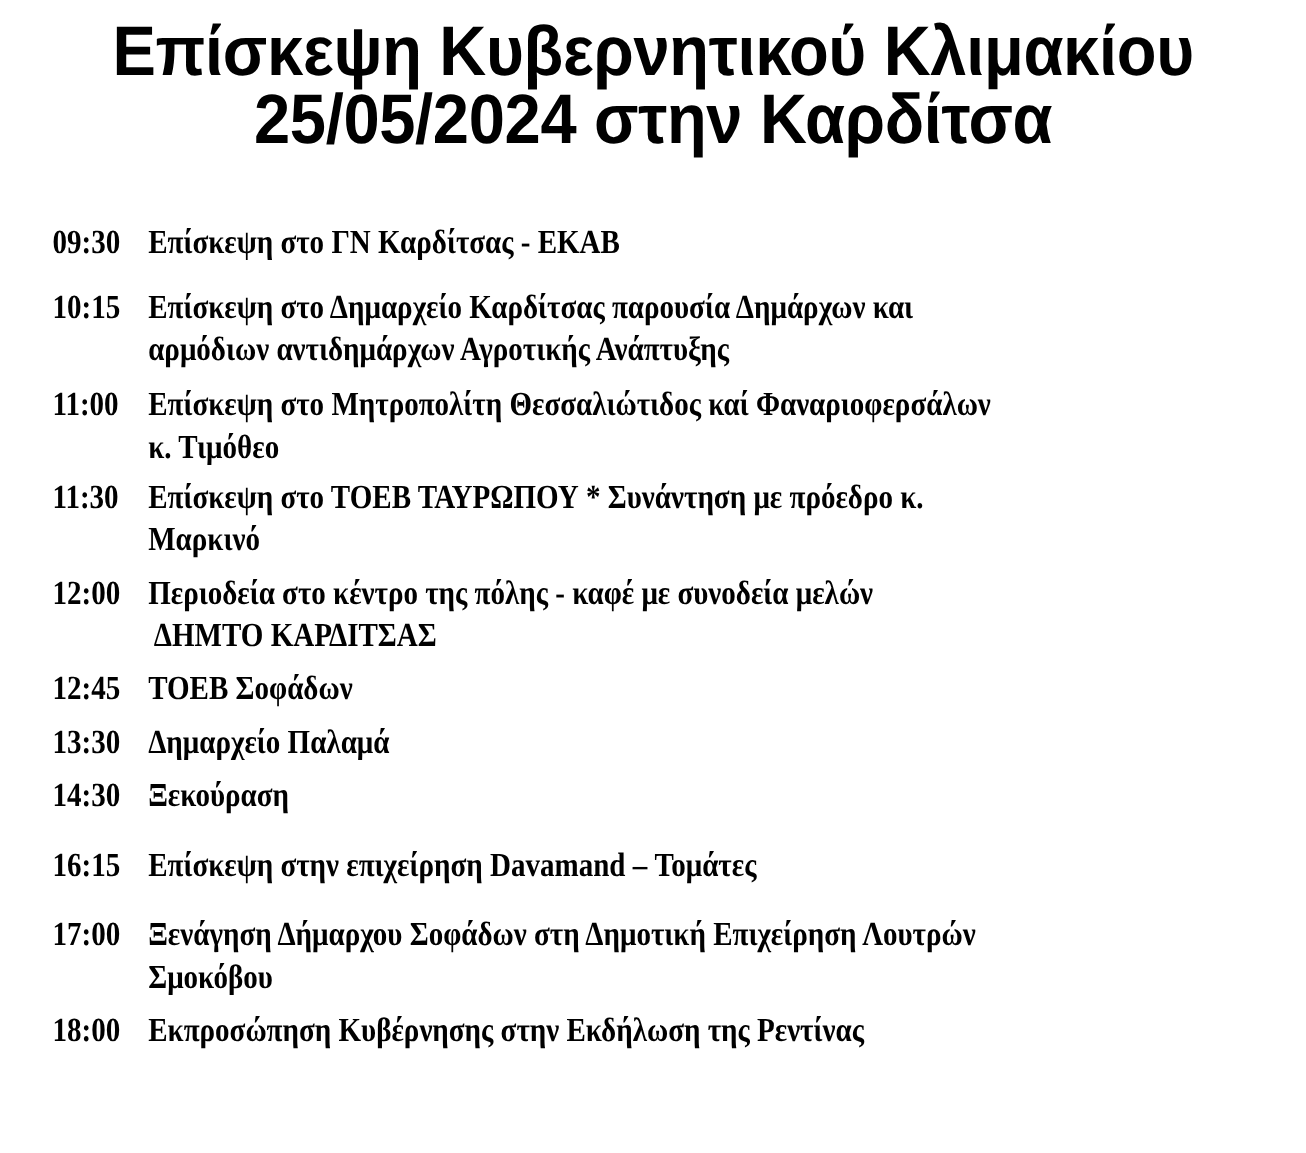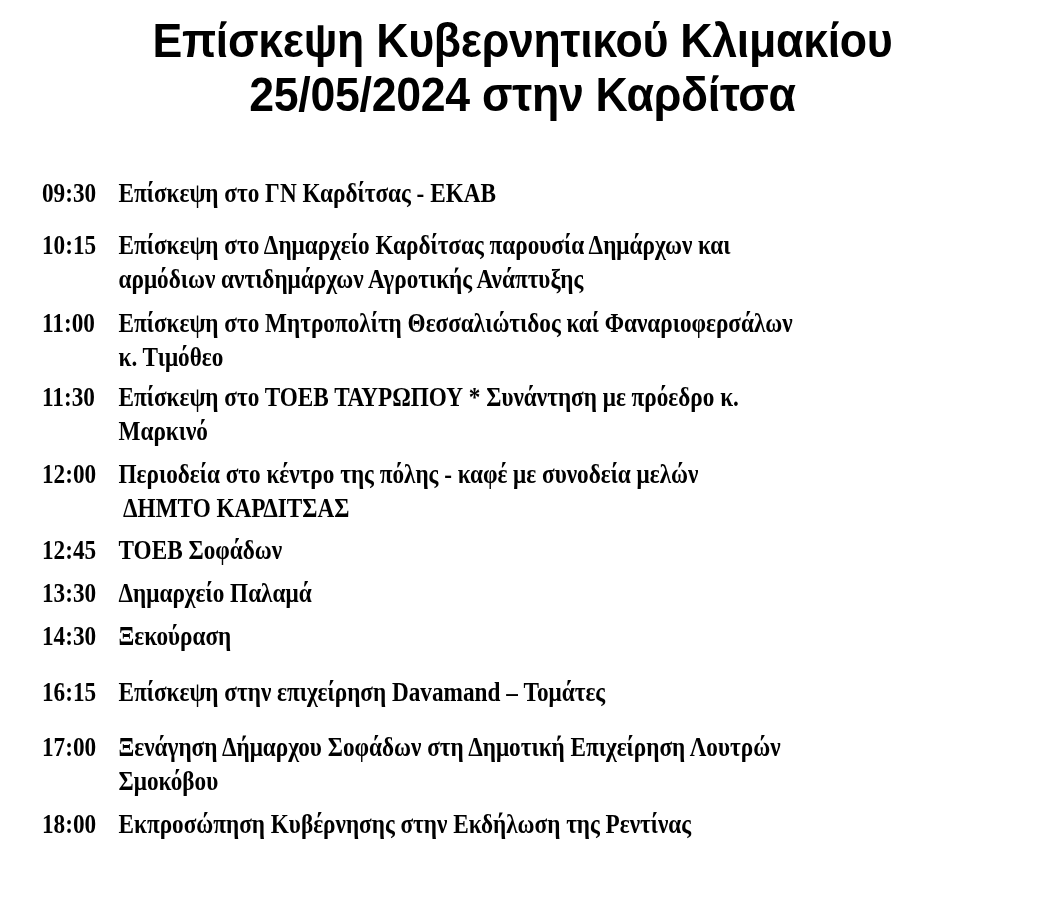--- a/index.html
+++ b/index.html
@@ -1,20 +1,20 @@
 <!DOCTYPE html>
 <html><head>
   <meta charset="utf-8">
   <style>
     html, body { margin:0; padding:0; background:#ffffff; }
     body { width:1045px; height:922px; position:relative; overflow:hidden; color:#000; }
     .title {
       position:absolute; left:0; top:14px; width:1045px; text-align:center;
       font-family:"Liberation Sans", sans-serif; font-weight:bold;
-      font-size:48px; line-height:54px; letter-spacing:-0.3px;
+      font-size:56px; line-height:54px; letter-spacing:-0.3px;
     }
     .title div { transform:scaleX(0.93); }
     .item {
       position:absolute; left:42px;
       font-family:"Liberation Serif", serif; font-weight:bold;
       font-size:27px; line-height:34px; white-space:nowrap;
       transform-origin:left top; transform:scaleX(0.86);
     }
     .time { display:inline-block; width:89px; }
     .text { }

